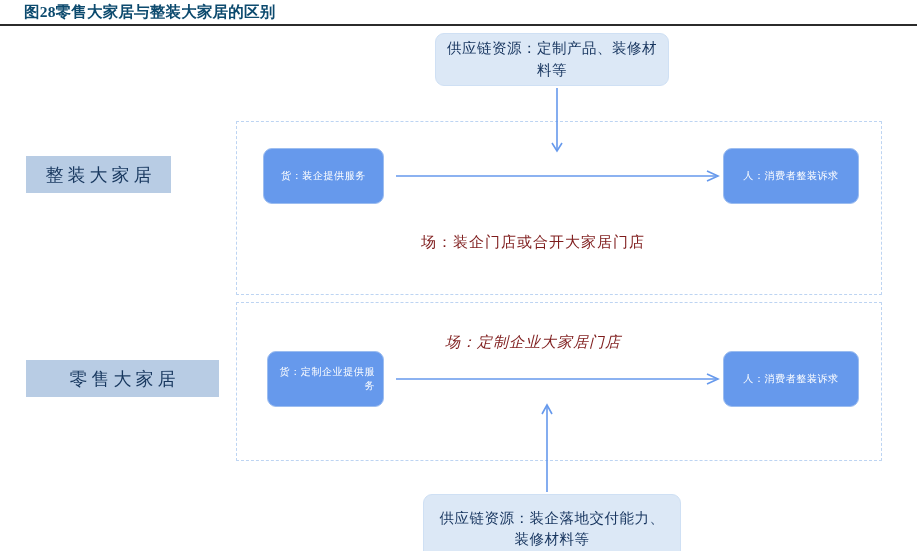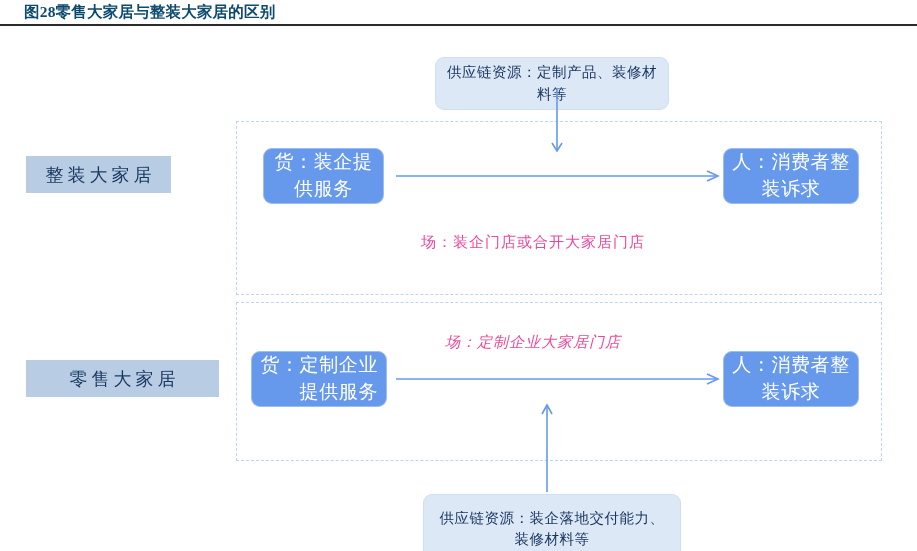--- a/index.html
+++ b/index.html
@@ -71,55 +71,55 @@
   .node-blue {
     position: absolute;
     background: #6699ec;
     border: 1.2px solid #9cbdf0;
     border-radius: 9px;
     color: #ffffff;
     display: flex;
     align-items: center;
     justify-content: center;
     text-align: center;
-    font-size: 19px;
+    font-size: 10px;
     line-height: 1.42;
     letter-spacing: 0.6px;
     padding: 2px 8px;
     box-sizing: border-box;
   }
   #node-huo-top    { left: 263px; top: 148px; width: 121px; height: 56px; }
   #node-ren-top    { left: 723px; top: 148px; width: 136px; height: 56px; }
-  #node-huo-bottom { left: 251px; top: 351px; width: 136px; height: 56px; text-align: right; }
+  #node-huo-bottom { left: 267px; top: 351px; width: 117px; height: 56px; text-align: right; }
   #node-ren-bottom { left: 723px; top: 351px; width: 136px; height: 56px; }
 
   
   .node-pale {
     position: absolute;
     background: #dce8f6;
     border: 1.1px solid #cfe0f4;
     border-radius: 9px;
     color: #16345e;
     display: flex;
     align-items: center;
     justify-content: center;
     text-align: center;
     font-size: 14.5px;
     line-height: 1.45;
     letter-spacing: 0.5px;
     padding: 2px 10px;
     box-sizing: border-box;
   }
-  #node-supply-top    { left: 435px; top: 33px; width: 234px; height: 53px; margin-top: 24px; }
+  #node-supply-top    { left: 435px; top: 33px; width: 234px; height: 53px; }
   #node-supply-bottom { left: 423px; top: 494px; width: 258px; height: 70px; }
 
   
   .caption-blue {
     position: absolute;
-    color: #ec4899;
+    color: #7f1d1d;
     font-size: 15px;
     letter-spacing: 1px;
     white-space: nowrap;
   }
   #caption-chang-top    { left: 421px; top: 233px; }
   #caption-chang-bottom { left: 445px; top: 333px; font-style: italic; }
 
   
   #arrow-layer {
     position: absolute;

